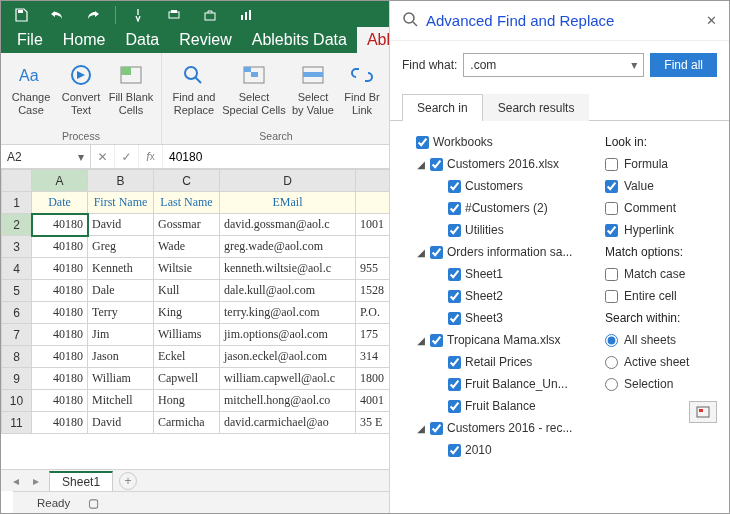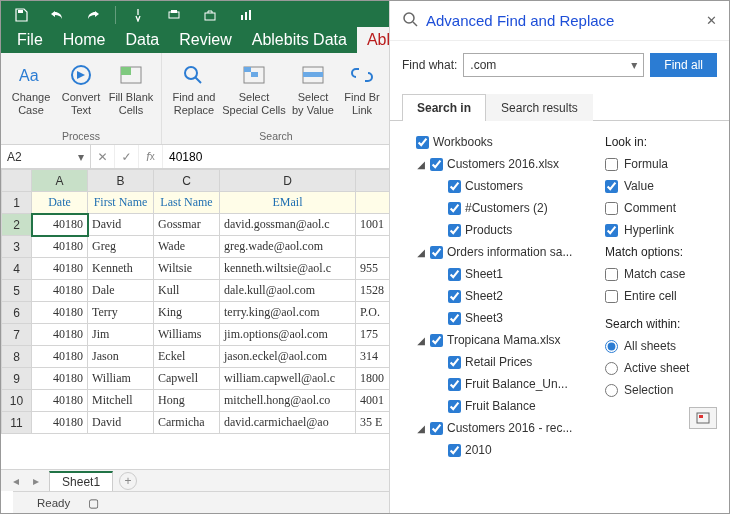--- a/index.html
+++ b/index.html
@@ -59,21 +59,21 @@
 .pane-header { height: 40px; display: flex; align-items: center; padding: 0 12px; border-bottom: 1px solid #eee; }
 .pane-header .title { font-size: 15px; color: #1d4ed8; flex: 1; display: flex; align-items: center; gap: 8px; }
 .pane-header .close { cursor: pointer; color: #666; font-size: 13px; }
 .pane-row1 { padding: 12px 12px 8px; display: flex; align-items: center; gap: 6px; }
 .pane-row1 label { font-size: 12px; color: #333; }
 .pane-row1 .combo { flex: 1; height: 24px; border: 1px solid #aaa; display: flex; align-items: center; padding: 0 6px; font-size: 12px; background: #fff; }
 .pane-row1 .combo .dd { margin-left: auto; color: #666; }
 .find-all { height: 24px; background: #2b7cd3; color: #fff; border: none; padding: 0 14px; font-size: 12px; cursor: pointer; }
 .pane-tabs { display: flex; padding: 0 12px; border-bottom: 1px solid #ccc; margin-top: 8px; }
 .pane-tabs .ptab { padding: 6px 14px; font-size: 12px; border: 1px solid transparent; border-bottom: none; cursor: pointer; color: #333; position: relative; top: 1px; background: #f4f4f4;}
-.pane-tabs .ptab.active { border-color: #ccc; background: #fff; font-weight: bold; }
+.pane-tabs .ptab.active { border-color: #ccc; background: #fff; }
 .pane-body { flex: 1; display: flex; padding: 10px 12px; gap: 12px; overflow: hidden; }
 .tree { flex: 1; font-size: 12px; overflow: hidden; }
 .tree .node { display: flex; align-items: center; height: 22px; gap: 4px; }
 .tree .node .tw { width: 10px; text-align: center; color: #555; cursor: pointer; font-size: 10px; }
 .tree .node input[type=checkbox] { accent-color: #2b7cd3; cursor: pointer; }
 .tree .lvl1 { padding-left: 0; }
 .tree .lvl2 { padding-left: 14px; }
 .tree .lvl3 { padding-left: 32px; }
 .opts { width: 112px; font-size: 12px; color: #333; }
 .opts .ohead { margin: 4px 0 4px; color: #222; }
@@ -401,21 +401,21 @@
           <span>Customers</span>
         </div>
         <div class="node lvl3">
           <span class="tw"></span>
           <input type="checkbox" checked="" style="">
           <span>#Customers (2)</span>
         </div>
         <div class="node lvl3">
           <span class="tw"></span>
           <input type="checkbox" checked="" style="">
-          <span>Products</span>
+          <span>Utilities</span>
         </div>
         <div class="node lvl2">
           <span class="tw">◢</span>
           <input type="checkbox" checked="" style="">
           <span>Orders information sa...</span>
         </div>
         <div class="node lvl3">
           <span class="tw"></span>
           <input type="checkbox" checked="" style="">
           <span>Sheet1</span>
@@ -481,21 +481,21 @@
         </label>
       <div class="ohead" style="margin-top:4px">Match options:</div>
       <label>
           <input type="checkbox" style="">
           <span>Match case</span>
         </label>
       <label>
           <input type="checkbox" style="">
           <span>Entire cell</span>
         </label>
-      <div class="ohead" style="margin-top:10px">Search within:</div>
+      <div class="ohead" style="margin-top:4px">Search within:</div>
       <label>
           <input type="radio" name="sw" checked="" style="">
           <span>All sheets</span>
         </label>
       <label>
           <input type="radio" name="sw" style="">
           <span>Active sheet</span>
         </label>
       <label>
           <input type="radio" name="sw" style="">

